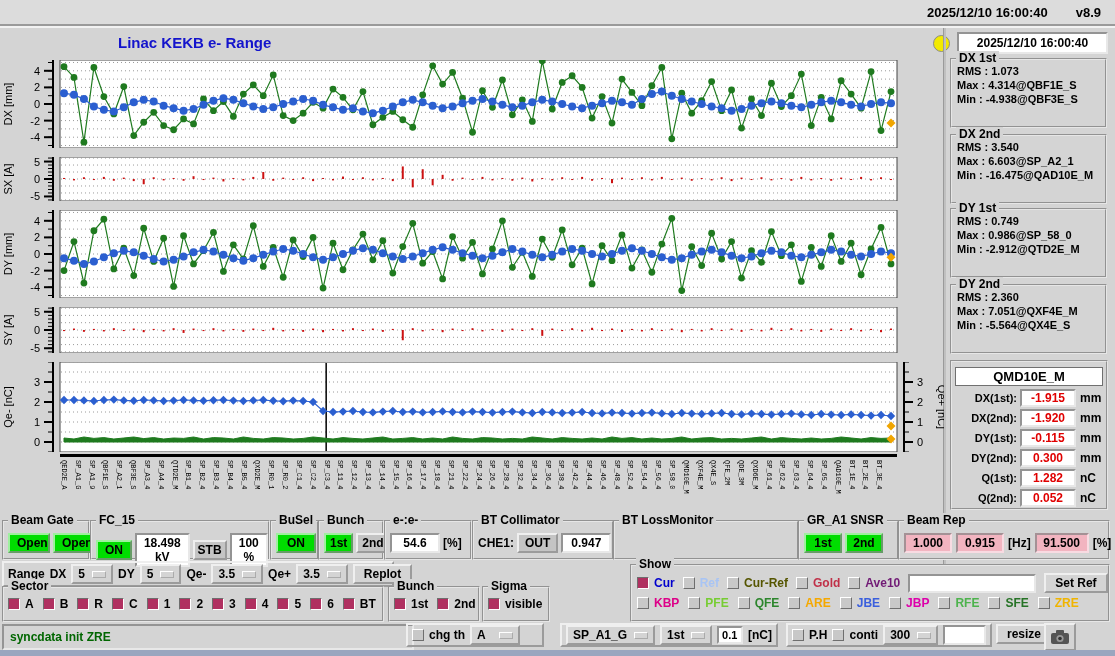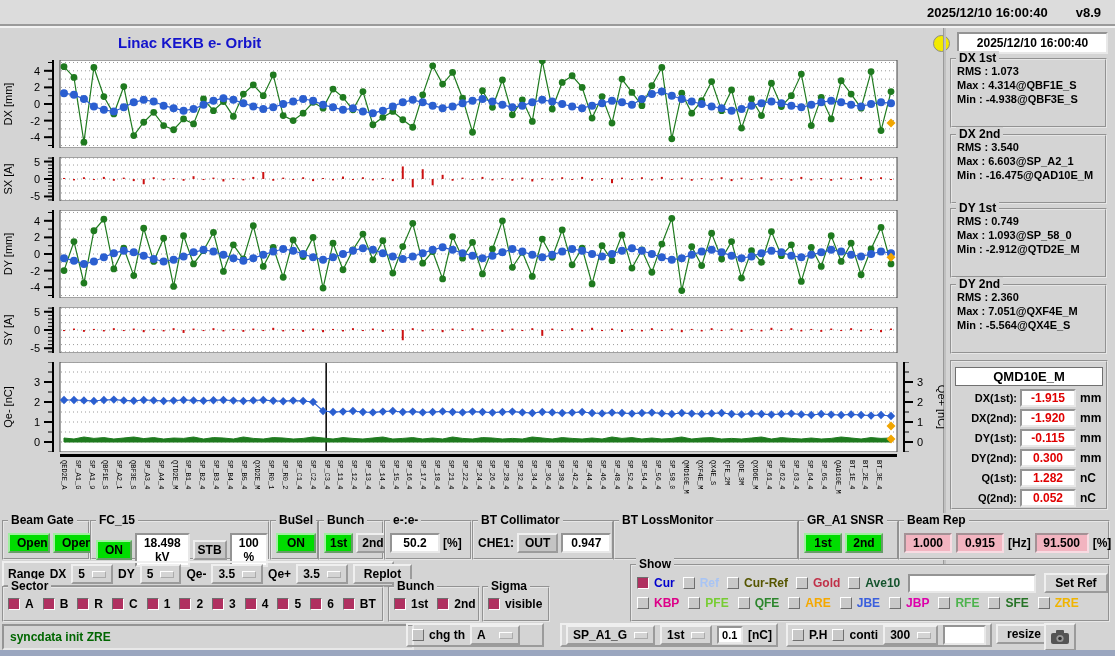--- a/index.html
+++ b/index.html
@@ -65,21 +65,21 @@
 </head>
 <body>
 
 <div id="root">
   <div id="topstrip">
     <span class="t">2025/12/10 16:00:40</span>
     <span class="v">v8.9</span>
   </div>
 
   <div id="main">
-    <div id="title">Linac KEKB e- Orbit</div>
+    <div id="title">Linac KEKB e- Range</div>
     <div id="led"></div>
     <div id="dtbox">2025/12/10 16:00:40</div>
     <div id="vdiv"></div>
 
     <div id="plots">
         <div class="plotmount" style="top: 32px;"><svg width="944" height="88" viewBox="0 0 944 88">
             <rect x="60" y="0" width="837" height="88" fill="#ffffff" stroke="#444" stroke-width="1"></rect>
             <line x1="61" y1="85.50943396226415" x2="896" y2="85.50943396226415" stroke="#9a9a9a" stroke-width="1" stroke-dasharray="1,3"></line>
             <line x1="61" y1="77.20754716981133" x2="896" y2="77.20754716981133" stroke="#9a9a9a" stroke-width="1" stroke-dasharray="1,3"></line>
             <line x1="61" y1="68.9056603773585" x2="896" y2="68.9056603773585" stroke="#9a9a9a" stroke-width="1" stroke-dasharray="1,3"></line>
@@ -941,21 +941,21 @@
         </div>
         <div class="lf stat" style="top: 106px; height: 66px;">
           <span class="cap">DX 2nd</span>
           <div class="ln" style="margin-top: 4px;">RMS :  3.540</div>
           <div class="ln">Max :  6.603@SP_A2_1</div>
           <div class="ln">Min :  -16.475@QAD10E_M</div>
         </div>
         <div class="lf stat" style="top: 180px; height: 66px;">
           <span class="cap">DY 1st</span>
           <div class="ln" style="margin-top: 4px;">RMS :  0.749</div>
-          <div class="ln">Max :  1.093@SP_58_0</div>
+          <div class="ln">Max :  0.986@SP_58_0</div>
           <div class="ln">Min :  -2.912@QTD2E_M</div>
         </div>
         <div class="lf stat" style="top: 256px; height: 66px;">
           <span class="cap">DY 2nd</span>
           <div class="ln" style="margin-top: 4px;">RMS :  2.360</div>
           <div class="ln">Max :  7.051@QXF4E_M</div>
           <div class="ln">Min :  -5.564@QX4E_S</div>
         </div>
       </div>
 
@@ -1024,21 +1024,21 @@
       <span class="cap">Bunch</span>
       <div class="row">
         <span class="gbtn" style="padding:1px 4px;">1st</span>
         <span class="graybtn" style="padding:1px 4px;">2nd</span>
       </div>
     </div>
 
     <div class="grp lf" style="left:384px;top:492px;width:84px;">
       <span class="cap">e-:e-</span>
       <div class="row">
-        <span class="wval" style="width:38px;">50.2</span>
+        <span class="wval" style="width:38px;">54.6</span>
         <span class="lbl" style="font-size:12px;">[%]</span>
       </div>
     </div>
 
     <div class="grp lf" style="left:472px;top:492px;width:138px;">
       <span class="cap">BT Collimator</span>
       <div class="row">
         <span class="lbl" style="font-size:12px;">CHE1:</span>
         <span class="graybtn" style="padding:1px 6px;">OUT</span>
         <span class="wval" style="width:38px;">0.947</span>
@@ -1179,21 +1179,21 @@
           <span class="cbw">
             <span class="cb"></span>
             <span class="cl" style="color: rgb(85, 85, 0);">Cur-Ref</span>
           </span>
           <span class="cbw">
             <span class="cb"></span>
             <span class="cl" style="color: rgb(192, 48, 72);">Gold</span>
           </span>
           <span class="cbw">
             <span class="cb"></span>
-            <span class="cl" style="color: #14532d;">Ave10</span>
+            <span class="cl" style="color: #701a75;">Ave10</span>
           </span>
           <span class="entry" style="width: 118px; height: 13px;"></span>
           <span class="btn">Set Ref</span>
         </div>
       <div id="showrow2" style="position:absolute;left:5px;top:30px;display:flex;align-items:center;gap:9px;">
           <span class="cbw">
             <span class="cb"></span>
             <span class="cl" style="color: rgb(221, 0, 136);">KBP</span>
           </span>
           <span class="cbw">

